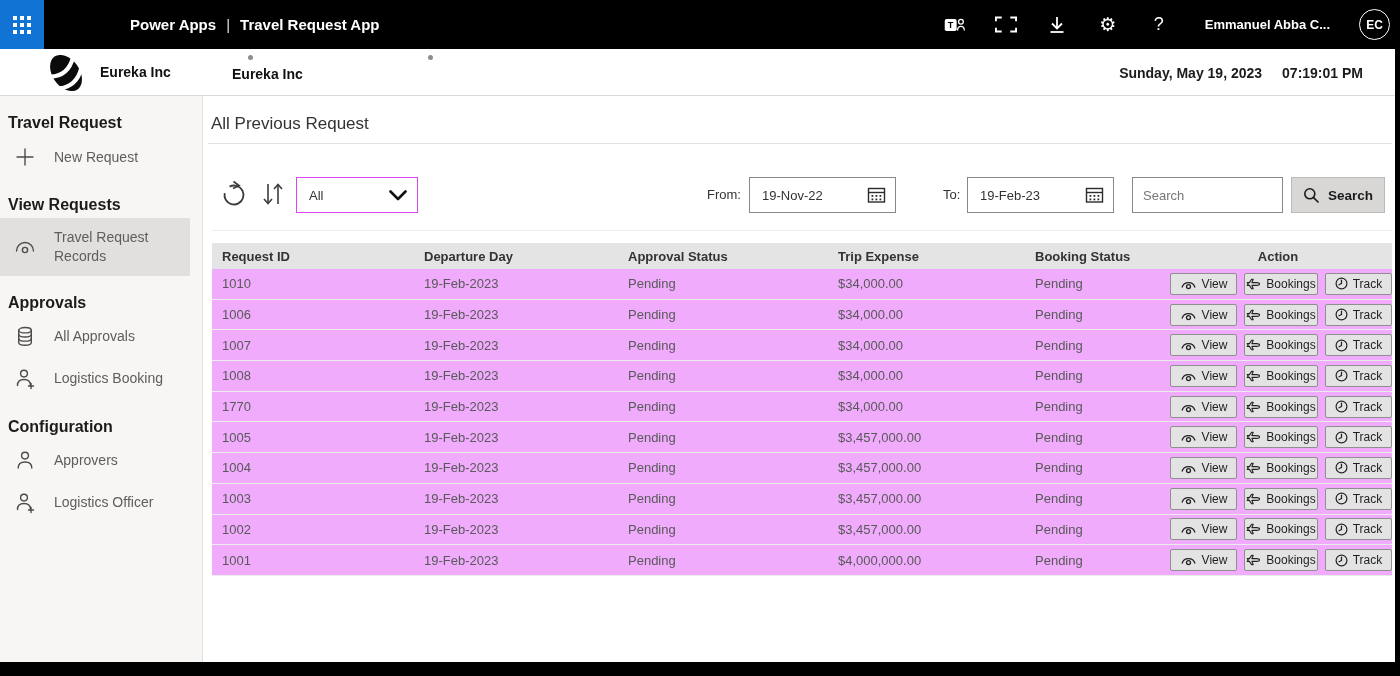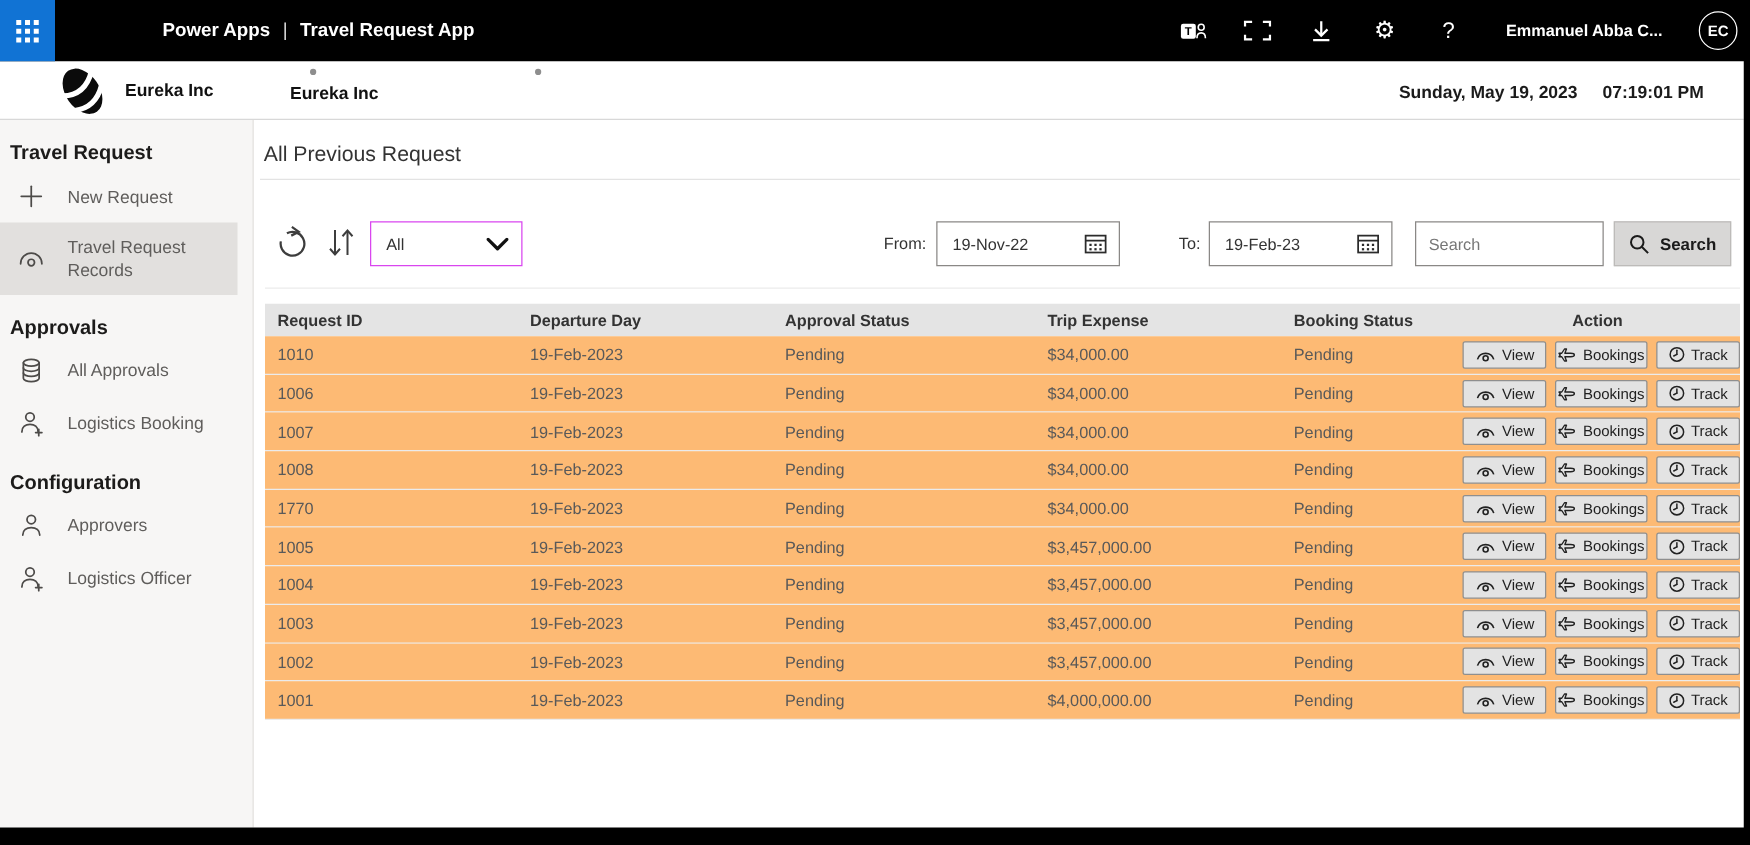--- a/index.html
+++ b/index.html
@@ -72,21 +72,21 @@
     border:1px solid #bdbbb9; display:flex; align-items:center; justify-content:center; gap:8px;
     font-size:13.5px; font-weight:600; color:#1b1b1b; cursor:pointer; font-family:inherit; }
 
   
   .table { position:absolute; left:8px; top:147px; width:1180px; }
   .thead { display:grid; grid-template-columns:202px 204px 210px 197px 139px 228px;
     height:26px; background:#e4e4e4; align-items:center; }
   .thead .th { font-size:13px; font-weight:600; color:#333; padding-left:10px; }
   .thead .th.action { text-align:center; padding-left:0; }
   .trow { display:grid; grid-template-columns:202px 204px 210px 197px 139px 228px;
-    height:30.7px; align-items:center; border-bottom:1px solid #ebebeb; background:#fdba74; }
+    height:30.7px; align-items:center; border-bottom:1px solid #ebebeb; background:#f0abfc; }
   .trow .td { font-size:13px; color:#595959; padding-left:10px; }
   .trow .td.action { display:flex; gap:7px; padding-left:6px; align-items:center; }
   .abtn { height:22px; background:#e3e3e3; border:1px solid #8f8f8f; border-radius:2px;
     display:inline-flex; align-items:center; justify-content:center; gap:5px;
     font-size:12px; color:#1f1f1f; cursor:pointer; font-family:inherit; padding:0 6px; }
   .abtn.view { width:70px; } .abtn.bookings { width:74px; } .abtn.track { width:70px; }
   .abtn svg { flex:0 0 auto; }
 
   
   .bottombar { position:absolute; left:0; bottom:0; width:1400px; height:14px; background:#000; z-index:6; }
@@ -175,20 +175,21 @@
     <div class="sb-item">
       <span class="sb-ic">
         <svg class="ic" width="20" height="20" viewBox="0 0 20 20">
             <line x1="10" y1="2" x2="10" y2="18"></line>
             <line x1="2" y1="10" x2="18" y2="10"></line>
           </svg>
       </span>
       <span class="sb-label">New Request</span>
     </div>
 
+    <div class="sb-title">View Requests</div>
     <div class="sb-item selected">
       <span class="sb-ic">
         <svg class="ic" width="22" height="16" viewBox="0 0 22 16">
             <path d="M2.5 12 A8.5 8.5 0 0 1 19.5 12" fill="none"></path>
             <circle cx="11" cy="11" r="2.6"></circle>
           </svg>
       </span>
       <span class="sb-label">Travel Request Records</span>
     </div>
 

